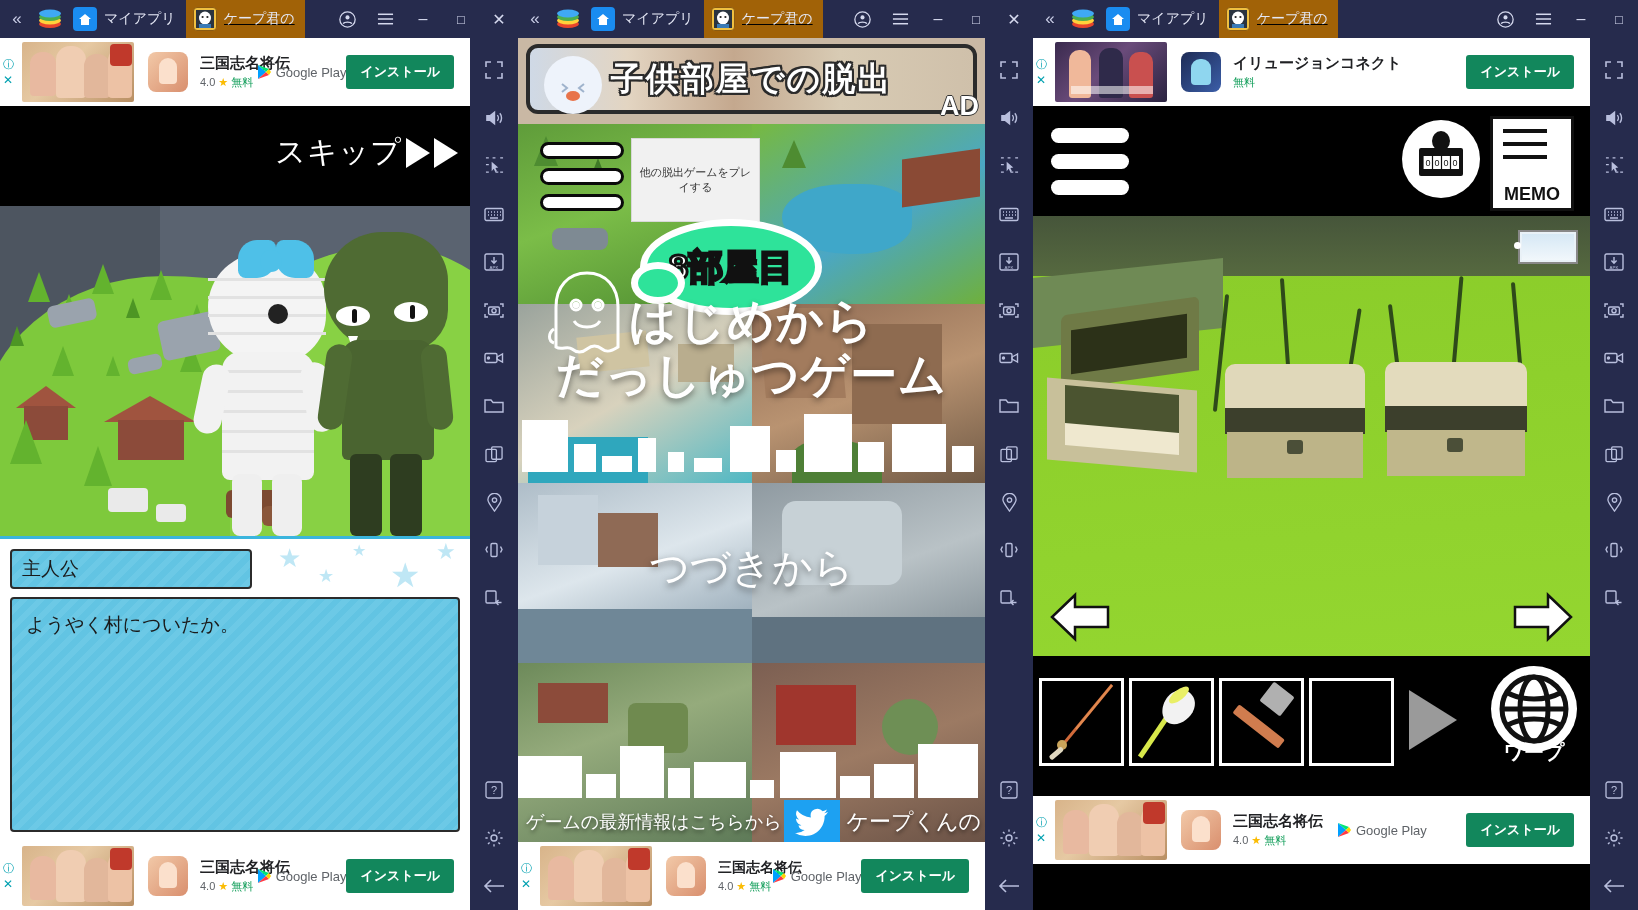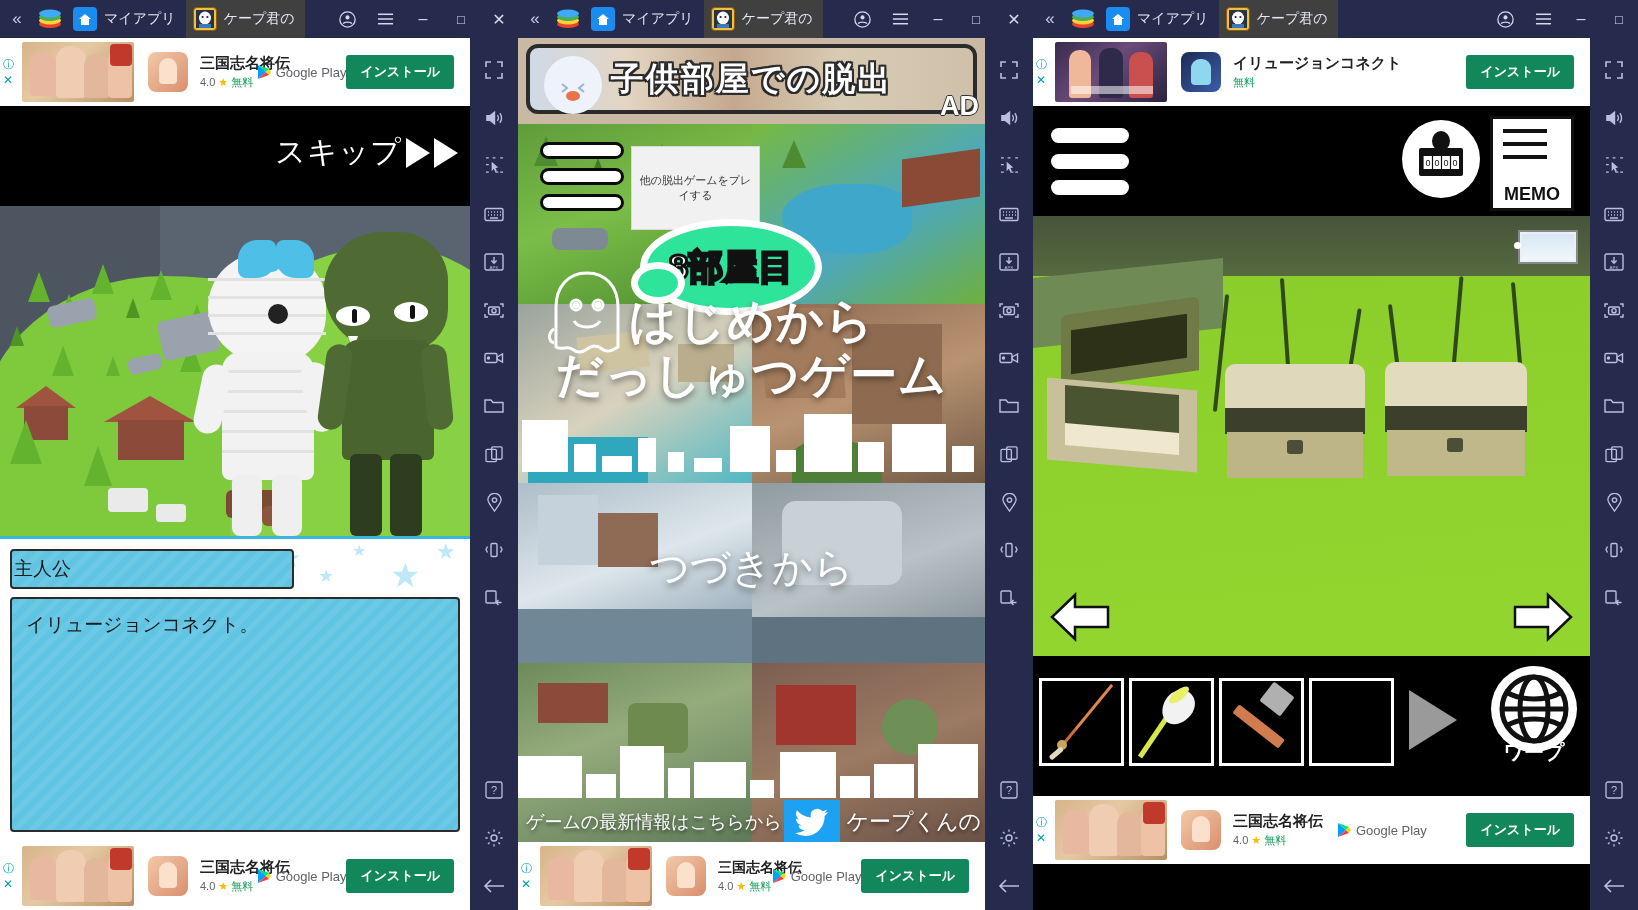--- a/index.html
+++ b/index.html
@@ -14,21 +14,21 @@
   .win.w3{ width:605px; }
 
   .titlebar{ height:38px; background:#262b4d; display:flex; align-items:center;
     flex:0 0 38px; position:relative; }
   .tb-collapse{ width:34px; height:38px; display:flex; align-items:center; justify-content:center;
     color:#c9cde6; font-size:17px; }
   .bs-logo{ width:32px; height:38px; display:flex; align-items:center; justify-content:center; }
   .bs-logo svg{ display:block; }
   .tab{ height:38px; display:flex; align-items:center; gap:7px; padding:0 10px 0 7px;
     max-width:150px; overflow:hidden; }
-  .tab.active{ background:#404040; }
+  .tab.active{ background:#a16207;text-decoration:underline; }
   .tab .tico{ width:24px; height:24px; border-radius:4px; flex:0 0 24px; overflow:hidden;
     display:flex; align-items:center; justify-content:center; }
   .tab .tico.home{ background:#1a8cf0; }
   .tab .tlabel{ color:#e4e7f5; font-size:14px; white-space:nowrap; overflow:hidden; }
   .tb-right{ margin-left:auto; display:flex; align-items:center; height:38px; }
   .tb-btn{ width:38px; height:38px; display:flex; align-items:center; justify-content:center;
     color:#d5d9ee; font-size:16px; }
   .tb-btn.sq{ font-size:13px; }
 
   
@@ -106,24 +106,24 @@
   .orc .body{ position:absolute; left:22px; top:108px; width:92px; height:120px;
     background:#4a6430; border-radius:16px 16px 6px 6px; }
   .orc .arm{ position:absolute; width:26px; height:86px; background:#4f6b33; border-radius:13px; }
   .orc .leg{ position:absolute; width:32px; height:82px; background:#2e3d20; border-radius:6px; }
   .stoneS{ position:absolute; background:#eaeaea; border-radius:4px; }
   .log{ position:absolute; background:#7c4a31; border-radius:6px; }
 
   .p1-dialog{ position:relative; flex:1; background:#fff; overflow:hidden;
     border-top:3px solid #3bb5dd; }
   .stars-bg .st{ position:absolute; color:#bfe7f5; }
-  .namebox{ position:absolute; left:10px; top:10px; width:284px; height:40px;
+  .namebox{ position:absolute; left:10px; top:10px; width:242px; height:40px;
     background:repeating-linear-gradient(135deg,#62c4e3 0 6px,#6cc9e6 6px 12px);
     border:2px solid #2b2b2b; border-radius:4px; display:flex; align-items:center;
-    padding-left:2px; font-size:19px; color:#1a1a1a; }
+    padding-left:10px; font-size:19px; color:#1a1a1a; }
   .msgbox{ position:absolute; left:10px; top:58px; right:10px; bottom:10px;
     background:repeating-linear-gradient(135deg,#62c4e3 0 6px,#6cc9e6 6px 12px);
     border:2px solid #2b2b2b; border-radius:4px; padding:12px 14px;
     font-size:19px; color:#1a1a1a; line-height:1.5; }
 
   
   .p2-ad{ position:relative; height:86px; background:#c9b8a4; overflow:hidden; }
   .p2-ad .inner{ position:absolute; inset:6px 8px 10px 8px; border:4px solid #2b2b2b;
     border-radius:12px; background:
       linear-gradient(90deg,#cfd9e6 0%, #e3d5c2 22%, #c4a88e 46%, #d8cbb4 70%, #cfc0aa 100%);
@@ -145,21 +145,21 @@
   .t-lake{ background:linear-gradient(150deg,#77b93f,#4ba7c4 55%,#6fb03c); }
   .t-beach{ background:linear-gradient(150deg,#9aa39c,#d8d2bd 50%,#4fb8c4); }
   .t-canyon{ background:linear-gradient(160deg,#8f6a53,#b99371 50%,#6f5945); }
   .t-snow{ background:linear-gradient(160deg,#aebdc8,#dde6ec 45%,#7d93a3); }
   .t-japan{ background:linear-gradient(160deg,#6d8a5a,#95ab7c 40%,#5e7a58); }
   .t-gray{ background:linear-gradient(160deg,#8f9aa1,#b9c2c6 50%,#76838b); }
   .t-red{ background:linear-gradient(160deg,#7c5f52,#9c7a63 50%,#6a5246); }
   .hamburger2{ position:absolute; left:22px; top:18px; width:84px; }
   .hamburger2 i{ display:block; height:17px; background:#fff; border-radius:9px;
     border:3px solid #0a0a0a; margin-bottom:9px; }
-  .tooltip2{ position:absolute; left:113px; top:22px; width:129px; height:84px;
+  .tooltip2{ position:absolute; left:113px; top:14px; width:129px; height:84px;
     background:#f1f1f1; border:1px solid #d8d8d8; display:flex; align-items:center;
     justify-content:center; text-align:center; font-size:11px; color:#333; padding:4px; }
   .bubble2{ position:absolute; left:122px; top:95px; width:182px; height:96px;
     background:#2ee39a; border:7px solid #fff; border-radius:50%;
     display:flex; align-items:center; justify-content:center; }
   .bubble2 b{ font-size:35px; color:#fff; -webkit-text-stroke:3px #111; font-weight:bold; }
   .bubble2:after{ content:""; position:absolute; left:-16px; bottom:4px; width:40px; height:28px;
     background:#2ee39a; border:7px solid #fff; border-radius:50%; }
   .ghost2{ position:absolute; left:28px; top:145px; width:82px; height:92px; }
   .logo2{ position:absolute; left:0; right:0; top:170px; text-align:center; pointer-events:none; }
@@ -409,21 +409,21 @@
             <span class="st" style="left:278px;top:4px;font-size:26px;">★</span>
             <span class="st" style="left:318px;top:26px;font-size:18px;">★</span>
             <span class="st" style="left:352px;top:2px;font-size:16px;">★</span>
             <span class="st" style="left:390px;top:16px;font-size:34px;">★</span>
             <span class="st" style="left:436px;top:0px;font-size:22px;">★</span>
           </div>
           <div class="namebox">
             <span>主人公</span>
           </div>
           <div class="msgbox">
-            <span>イリュージョンコネクト。</span>
+            <span>ようやく村についたか。</span>
           </div>
         </div>
 
         <div class="admob">
           <div class="adinfo">ⓘ</div>
           <div class="adclose">✕</div>
           <div class="thumb" style="background:linear-gradient(135deg,#d8b48a,#e6c9a3 40%,#b98f63);">
             <div style="position:absolute;left:8px;top:10px;width:26px;height:44px;background:#e8b9a0;border-radius:12px 12px 4px 4px;"></div>
             <div style="position:absolute;left:34px;top:4px;width:30px;height:52px;background:#f0cdb2;border-radius:14px 14px 4px 4px;"></div>
             <div style="position:absolute;left:62px;top:12px;width:26px;height:44px;background:#e2b79b;border-radius:12px 12px 4px 4px;"></div>

